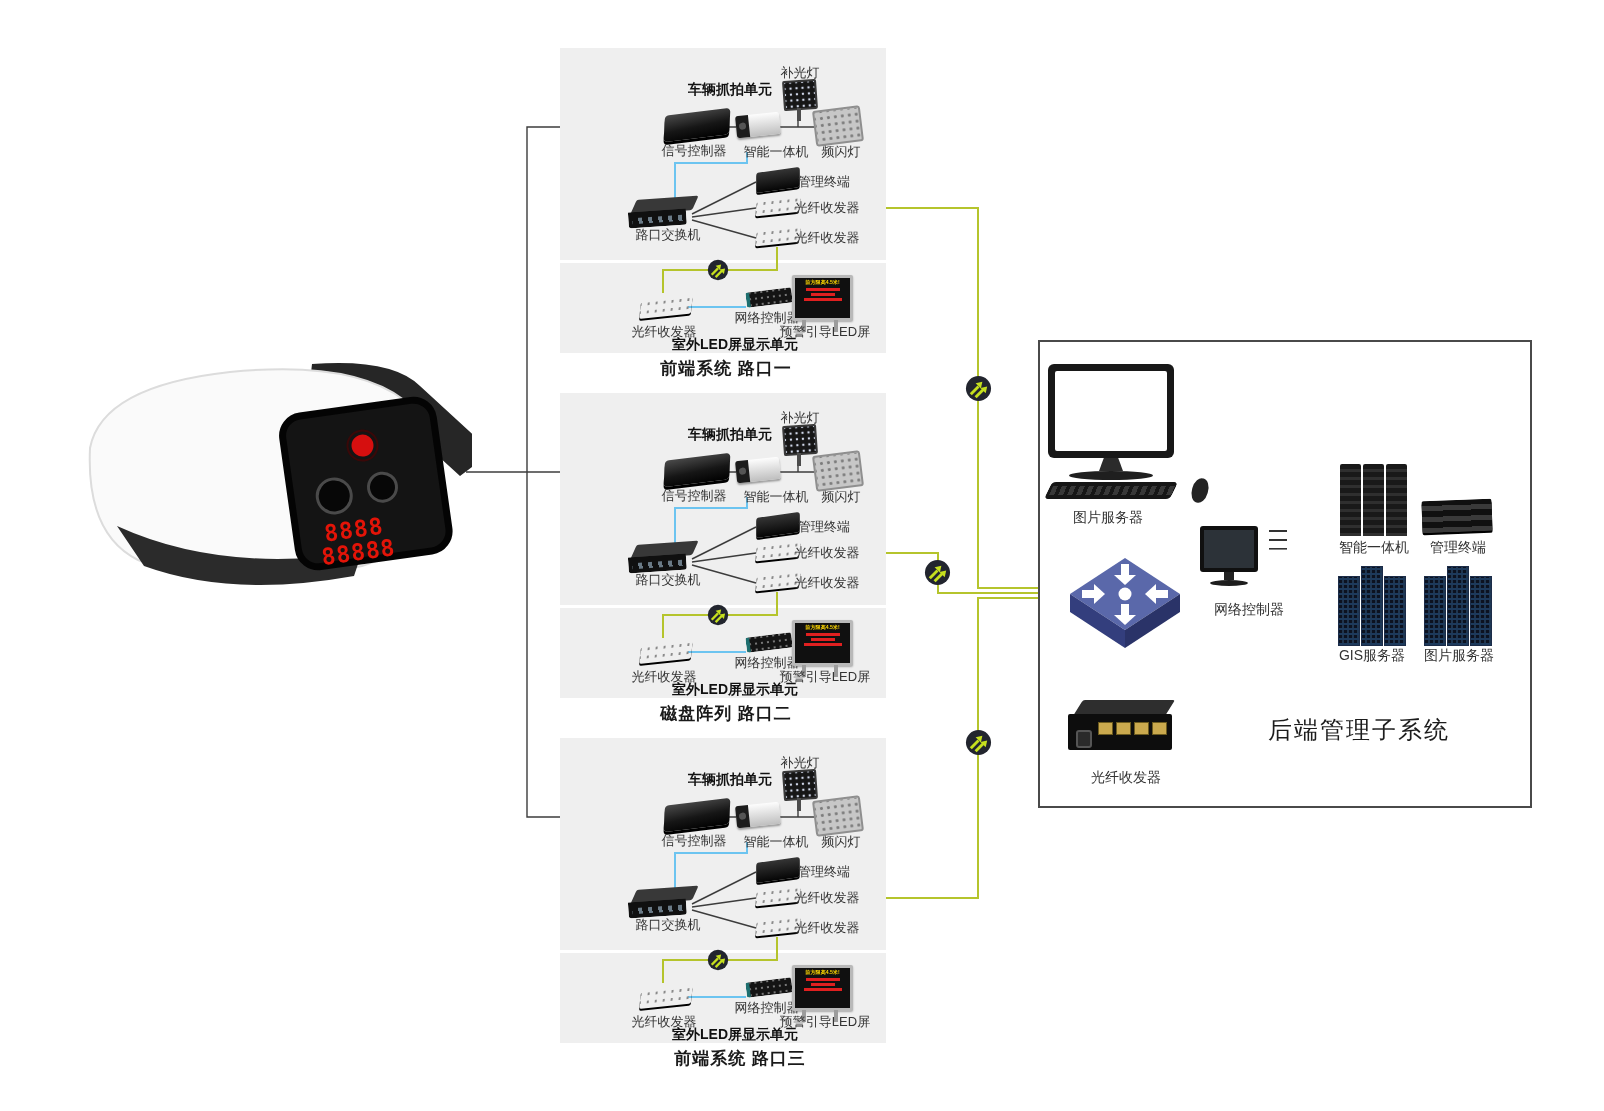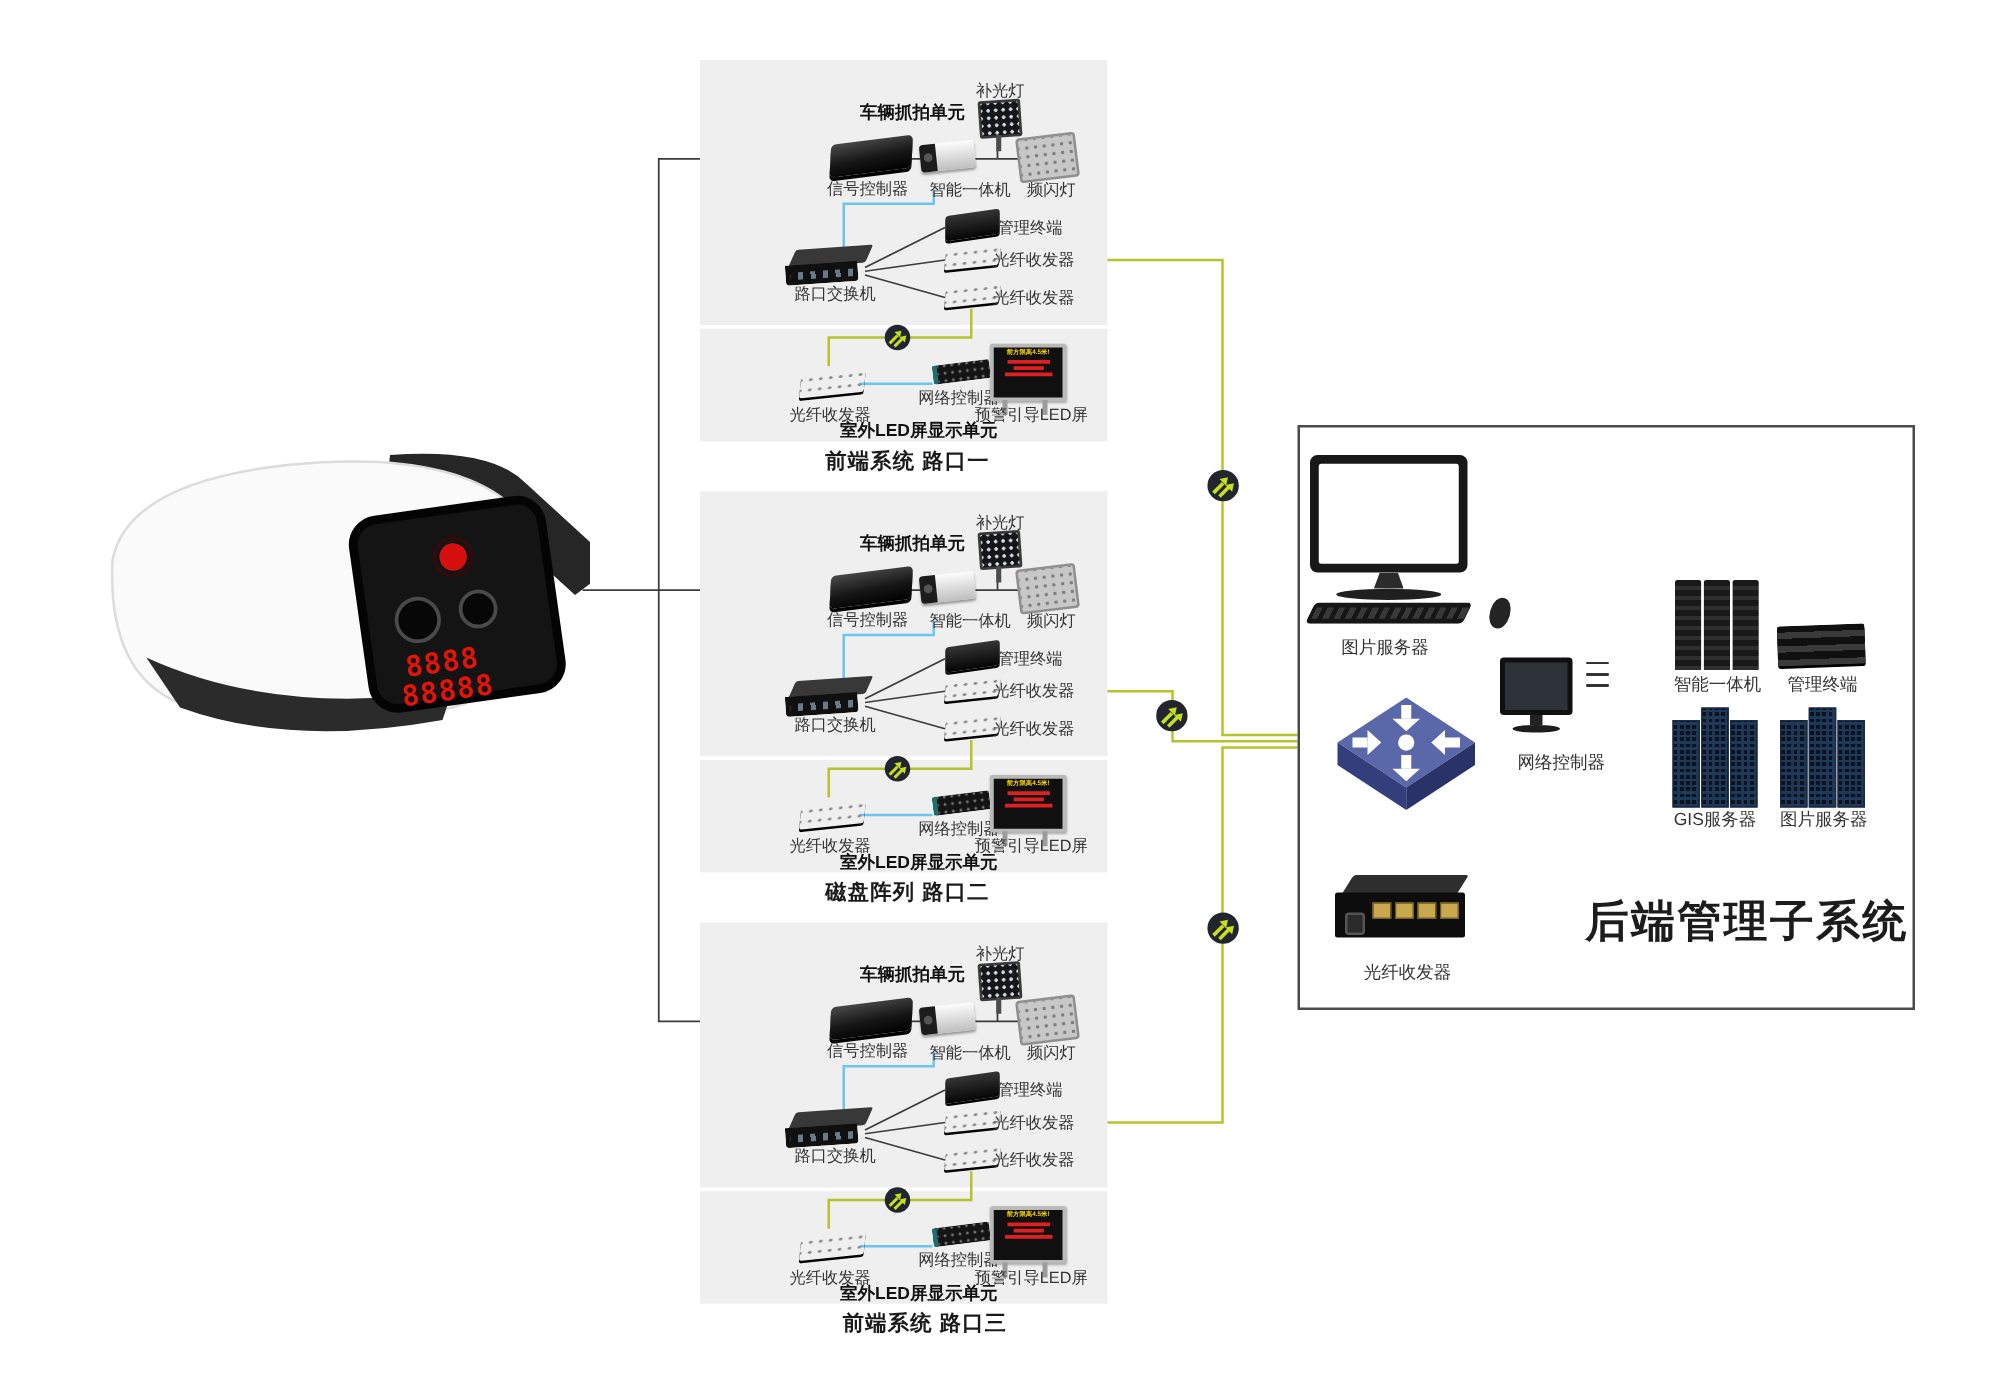--- a/index.html
+++ b/index.html
@@ -52,21 +52,21 @@
            transform:rotate(-7deg);
            background-image:radial-gradient(circle,#777 1px,transparent 1.3px);background-size:6px 6px;background-position:3px 4px;}
   .ledscr{width:55px;height:40px;background:#101010;border:3px solid #b9b9b9;border-radius:2px;box-shadow:0 1px 2px rgba(0,0,0,.3);
           overflow:hidden;text-align:center;}
   .ledscr .l1{font-size:6px;line-height:8px;color:#ffd800;font-weight:bold;transform:scale(.85);white-space:nowrap;}
   .ledscr .bar{height:3px;background:#e02020;margin:2px auto 0;}
   .ledleg{position:absolute;width:4px;height:12px;background:#9c9c9c;}
 
   
   .be-box{position:absolute;left:1038px;top:340px;width:490px;height:464px;border:2px solid #4a4a4a;background:#fff;}
-  .be-title{position:absolute;font-size:35px;font-weight:bold;color:#1c1c1c;letter-spacing:2px;white-space:nowrap;}
+  .be-title{position:absolute;font-size:24px;font-weight:normal;color:#1c1c1c;letter-spacing:2px;white-space:nowrap;}
   .monitor{position:absolute;}
   .monitor .bez{width:126px;height:94px;background:#181818;border-radius:6px;padding:7px;box-sizing:border-box;}
   .monitor .scr{width:100%;height:100%;background:#fff;border-radius:2px;}
   .monitor .neck{width:24px;height:13px;background:#2b2b2b;margin:0 auto;clip-path:polygon(20% 0,80% 0,100% 100%,0 100%);}
   .monitor .base{width:84px;height:9px;background:#1f1f1f;border-radius:50%;margin:0 auto;}
   .kbd{position:absolute;width:126px;height:17px;background:#161616;border-radius:4px;transform:skewX(-26deg);
        background-image:repeating-linear-gradient(90deg,#383838 0 5px,#161616 5px 9px);background-size:100% 9px;
        background-repeat:no-repeat;background-position:3px 4px;}
   .mouse{position:absolute;width:16px;height:25px;background:#242424;border-radius:48%;transform:rotate(16deg);}
   .pcmini .scr2{position:absolute;left:0;top:8px;width:58px;height:46px;background:#101010;border-radius:3px;padding:4px;box-sizing:border-box;}

